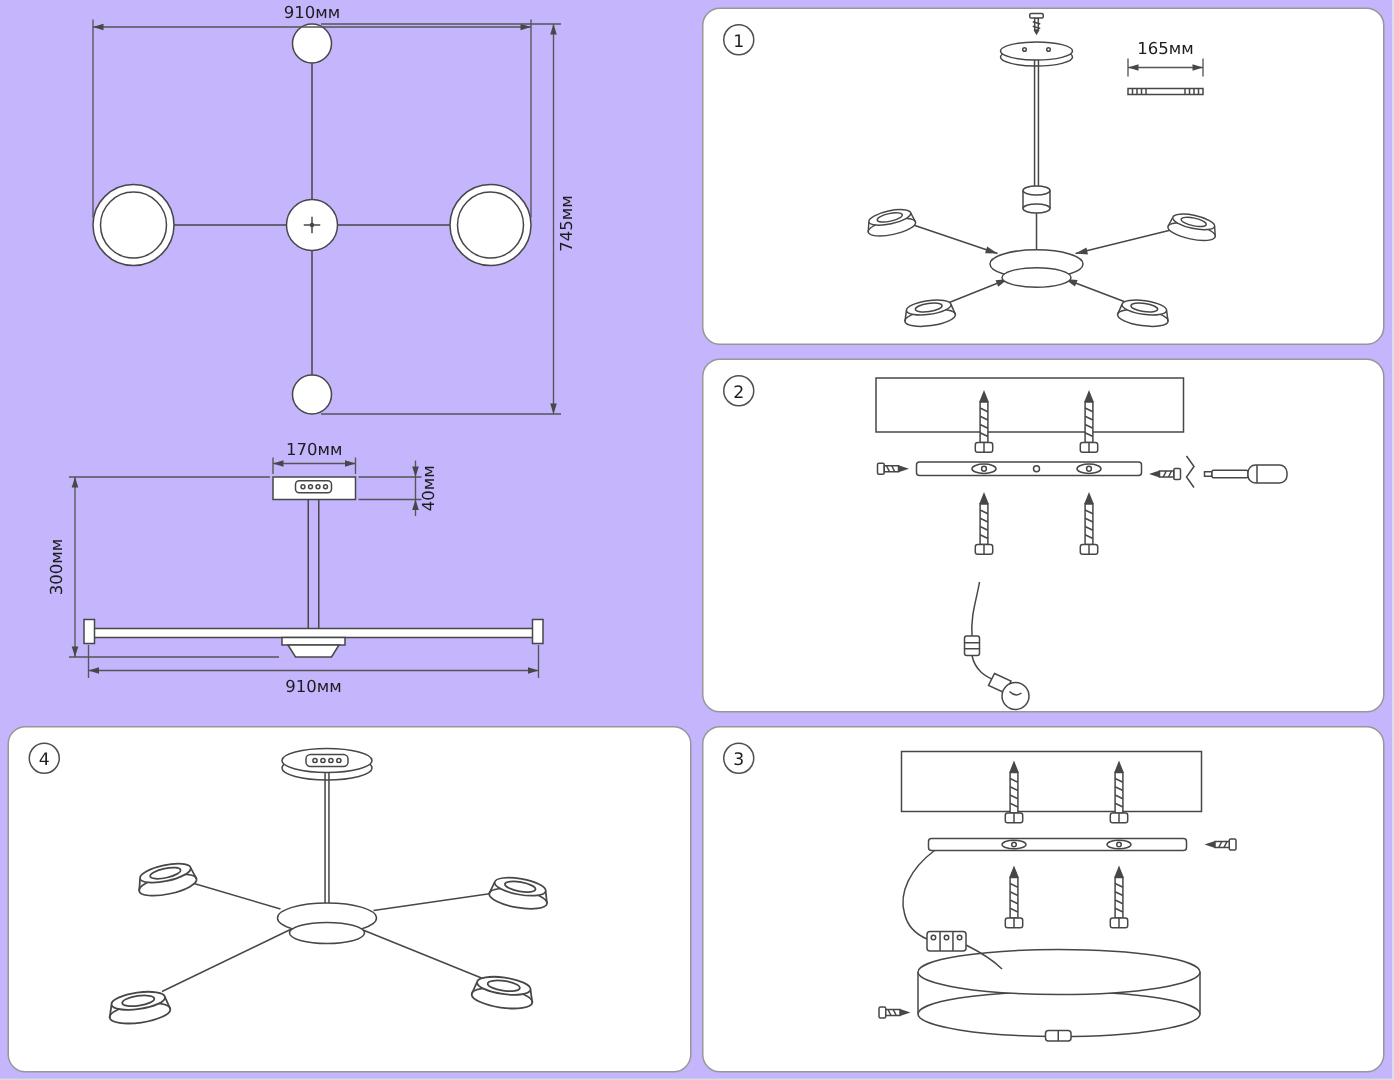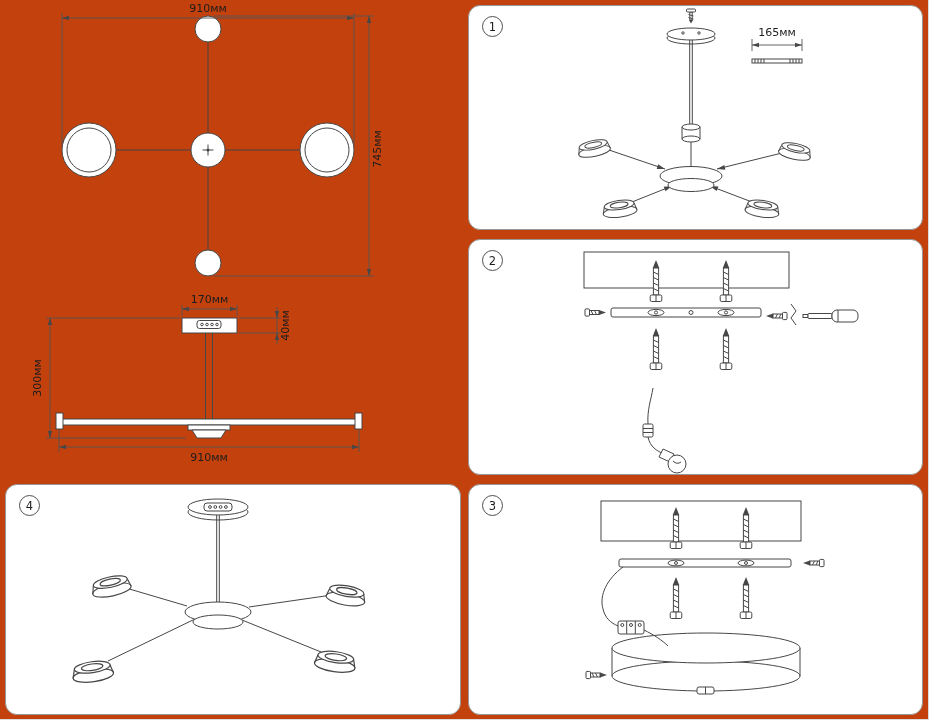--- a/index.html
+++ b/index.html
@@ -1,18 +1,18 @@
 <!DOCTYPE html>
 <html><head>
 <meta charset="utf-8">
 <style>
   * { margin:0; padding:0; box-sizing:border-box; }
   html,body { background:#ffffff; }
   body { font-family:"DejaVu Sans", sans-serif; }
-  .sheet { position:relative; width:929px; height:720px; background:#c2410c; overflow:hidden;
+  .sheet { position:relative; width:929px; height:720px; background:#c4b5fd; overflow:hidden;
            box-shadow: inset -1px -1px 0 #dcdcdc; }
   .panel { position:absolute; border:1px solid #979797; border-radius:12px; background:#ffffff; }
   .panel > svg { position:absolute; left:0; top:0; }
   .badge { position:absolute; left:13px; top:10px; width:21px; height:21px; border:1.2px solid #4f4f4f;
            border-radius:50%; display:flex; align-items:center; justify-content:center;
            font-size:11.5px; color:#1d1d1d; background:#fff; }
   svg { display:block; }
   .ln { fill:none; stroke:#474747; stroke-width:1; }
   .lw { fill:#ffffff; stroke:#474747; stroke-width:1; }
   .fl { fill:#474747; stroke:none; }

